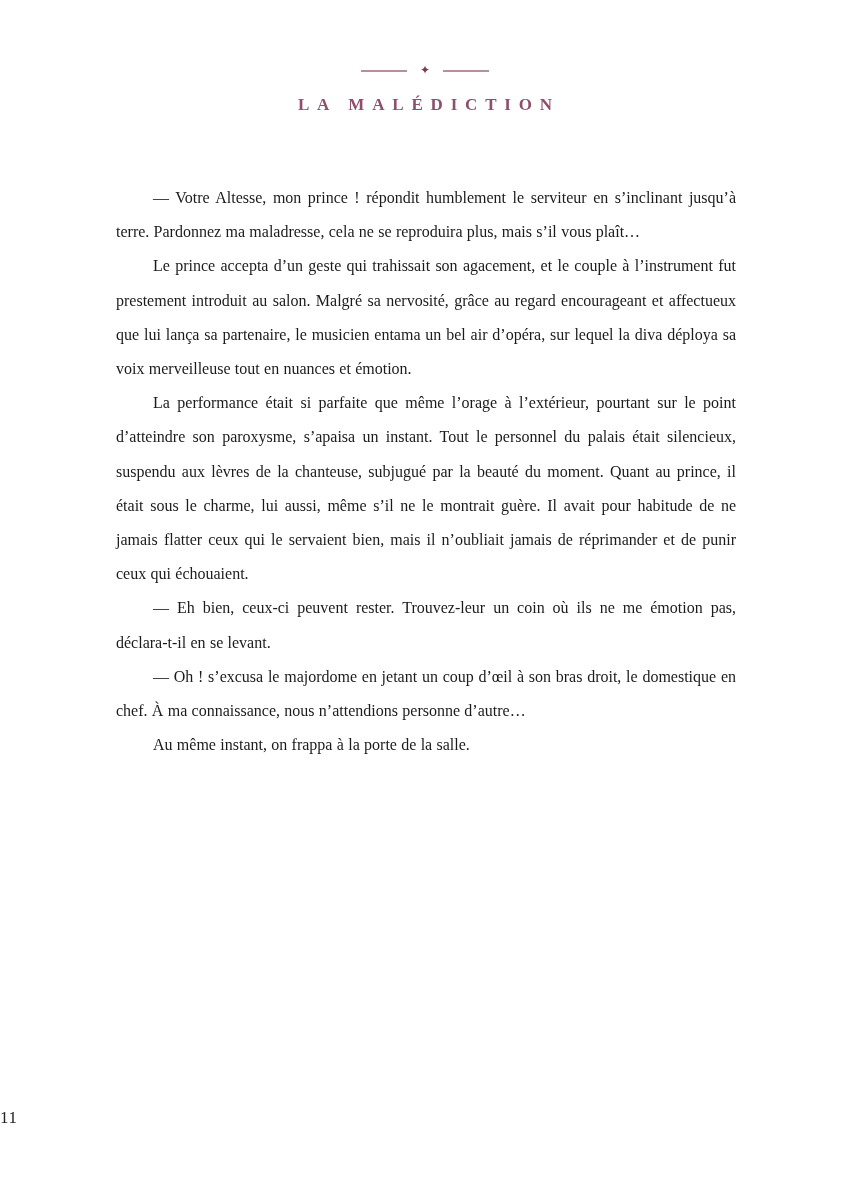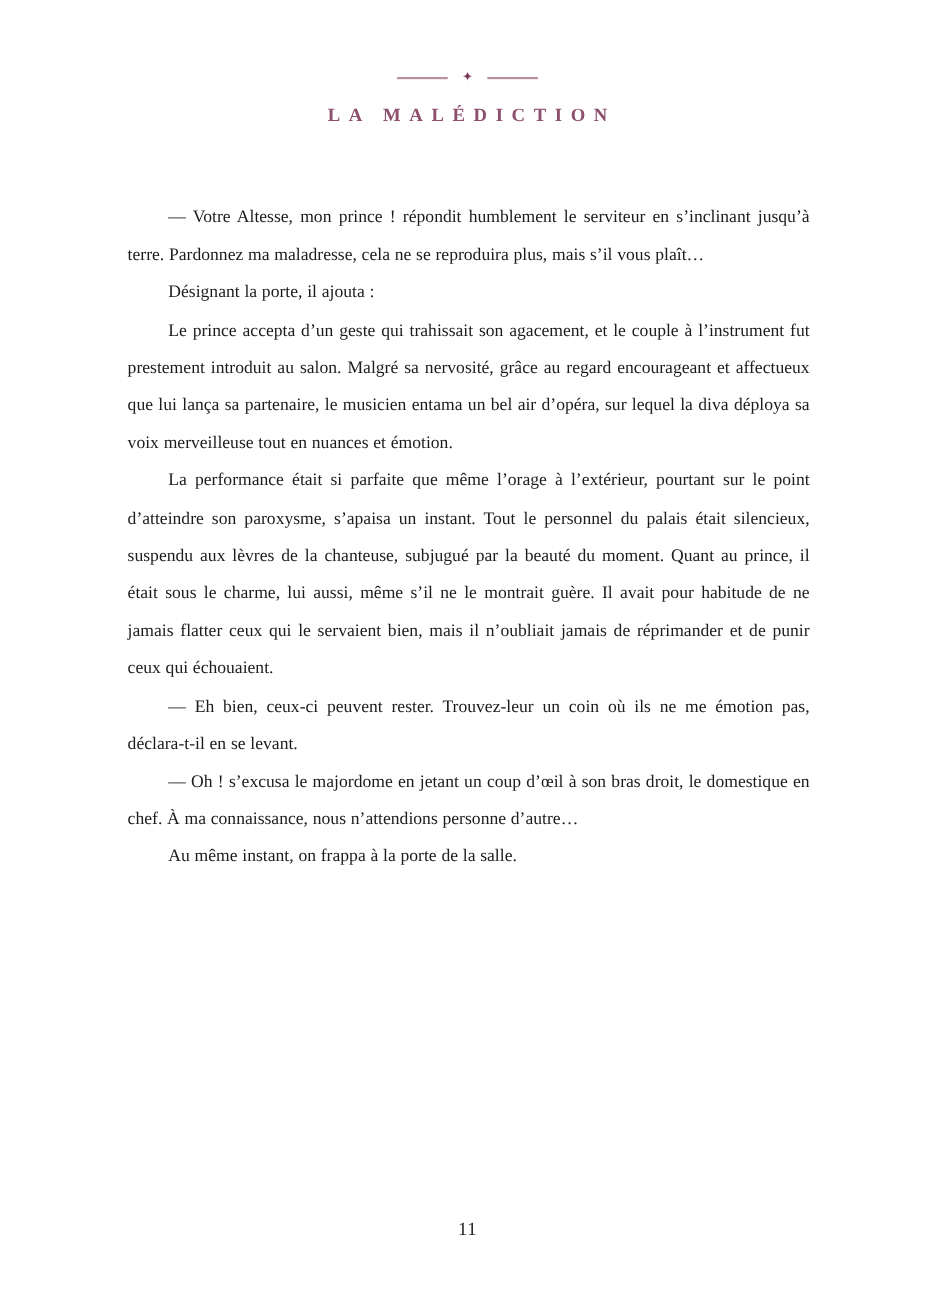--- a/index.html
+++ b/index.html
@@ -72,21 +72,20 @@
     margin-top: 12px;
   }
   .body-text p {
     text-indent: 37px;
   }
   .page-footer {
     position: absolute;
     bottom: 62px;
     left: 0;
     width: 100%;
-    text-align: center;
   }
   .page-number {
     font-size: 17px;
     color: #222222;
     letter-spacing: 0.03em;
   }
 </style>
 </head>
 <body>
 
@@ -96,21 +95,20 @@
     <div class="ornament">
       <span class="orn-line"></span>
       <span class="orn-flower">✦</span>
       <span class="orn-line"></span>
     </div>
     <h1 class="chapter-title">LA MALÉDICTION</h1>
   </header>
 
   <main class="body-text">
     <p>— Votre Altesse, mon prince ! répondit humblement le serviteur en s’inclinant jusqu’à terre. Pardonnez ma maladresse, cela ne se reproduira plus, mais s’il vous plaît…</p>
-    <p>Désignant la porte, il ajouta :</p>
     <p>Le prince accepta d’un geste qui trahissait son agacement, et le couple à l’instrument fut prestement introduit au salon. Malgré sa nervosité, grâce au regard encourageant et affectueux que lui lança sa partenaire, le musicien entama un bel air d’opéra, sur lequel la diva déploya sa voix merveilleuse tout en nuances et émotion.</p>
     <p>La performance était si parfaite que même l’orage à l’extérieur, pourtant sur le point d’atteindre son paroxysme, s’apaisa un instant. Tout le personnel du palais était silencieux, suspendu aux lèvres de la chanteuse, subjugué par la beauté du moment. Quant au prince, il était sous le charme, lui aussi, même s’il ne le montrait guère. Il avait pour habitude de ne jamais flatter ceux qui le servaient bien, mais il n’oubliait jamais de réprimander et de punir ceux qui échouaient.</p>
     <p>— Eh bien, ceux-ci peuvent rester. Trouvez-leur un coin où ils ne me émotion pas, déclara-t-il en se levant.</p>
     <p>— Oh ! s’excusa le majordome en jetant un coup d’œil à son bras droit, le domestique en chef. À ma connaissance, nous n’attendions personne d’autre…</p>
     <p>Au même instant, on frappa à la porte de la salle.</p>
   </main>
 
   <footer class="page-footer">
     <div class="page-number">11</div>
   </footer>

